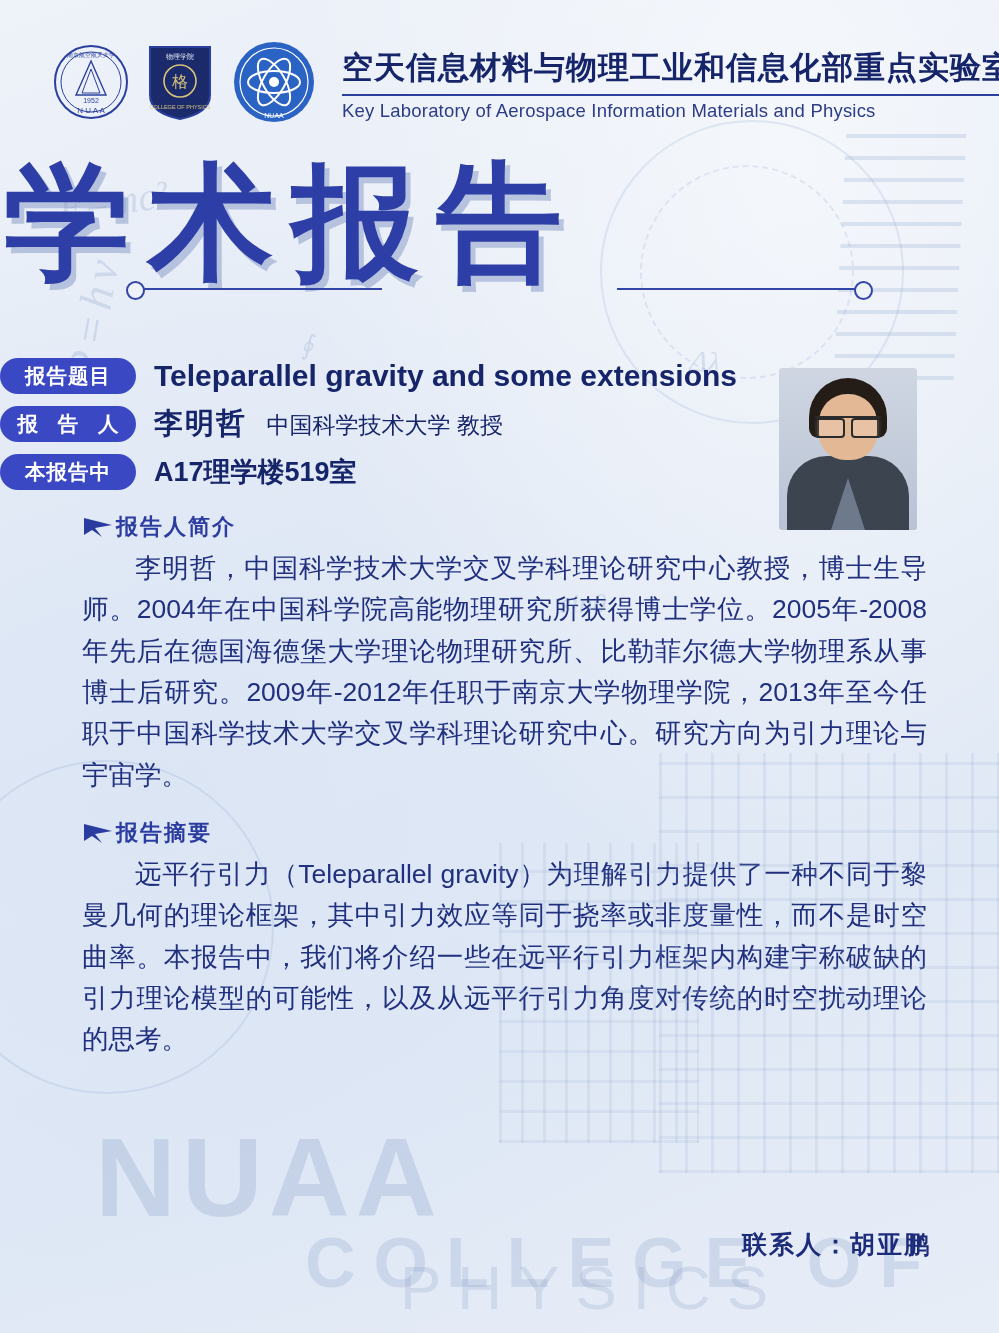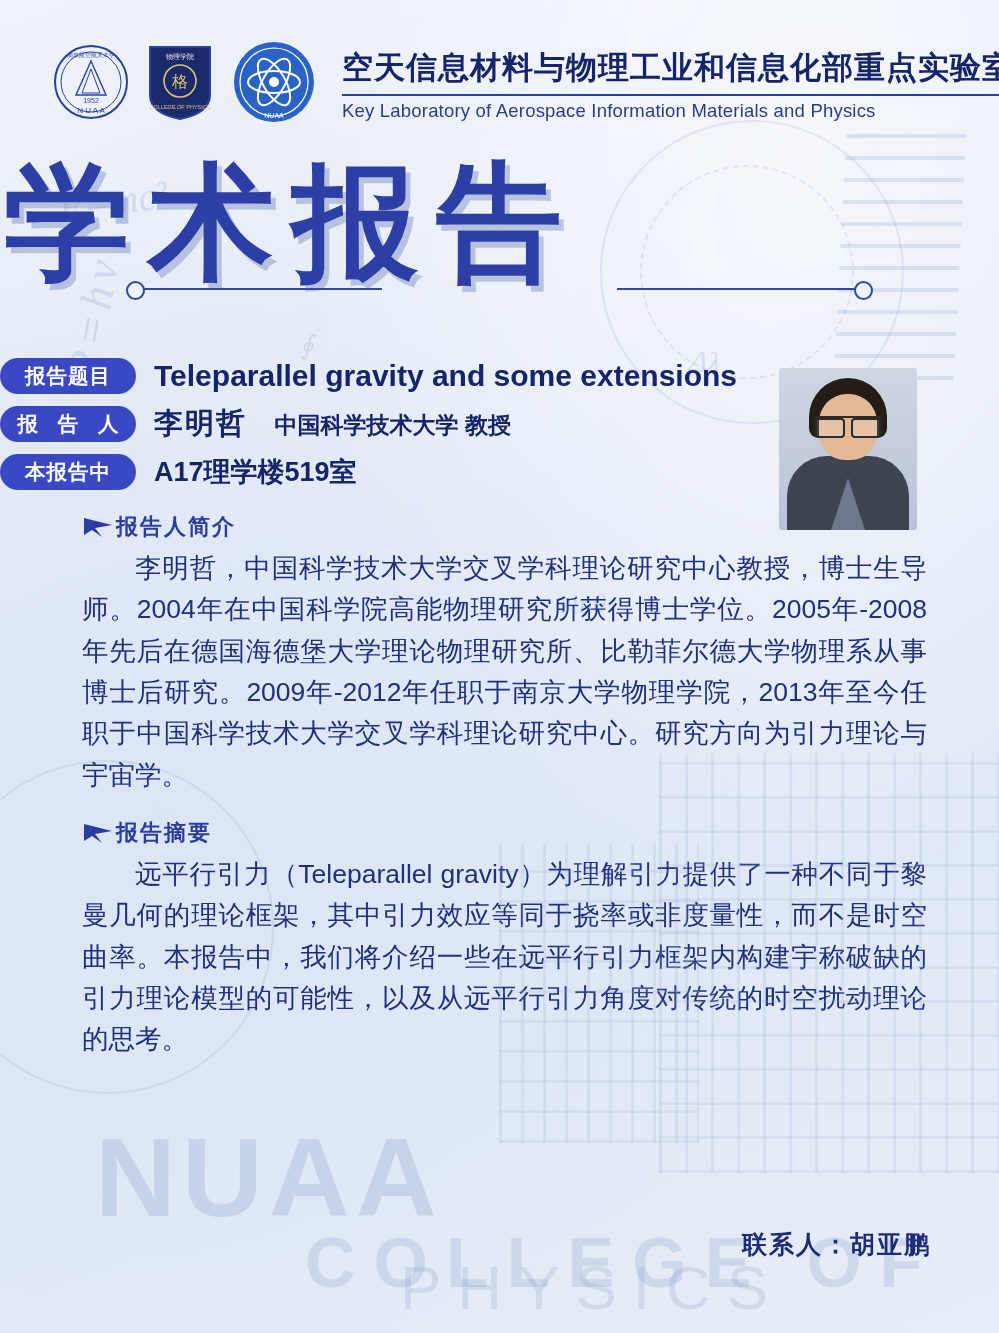--- a/index.html
+++ b/index.html
@@ -216,24 +216,24 @@
     font-weight: bold;
     color: #16246a;
   }
   .info-val.title-val { font-size: 30px; }
   .info-val.time-val { font-size: 25px; }
   .speaker-name {
     font-family: "Liberation Serif", serif;
     font-size: 29px;
     font-weight: bold;
     color: #16246a;
-    margin-right: 20px;
+    margin-right: 12px;
     letter-spacing: 2px;
   }
-  .speaker-aff { font-size: 23px; font-weight: bold; color: #16246a; text-align: center; }
+  .speaker-aff { font-size: 23px; font-weight: normal; color: #16246a; text-align: center; }
 
   .portrait {
     position: absolute;
     right: 82px;
     top: 10px;
     width: 138px;
     height: 162px;
     border-radius: 3px;
     overflow: hidden;
     background: linear-gradient(180deg, #cfd6e2 0%, #b9c3d4 100%);

